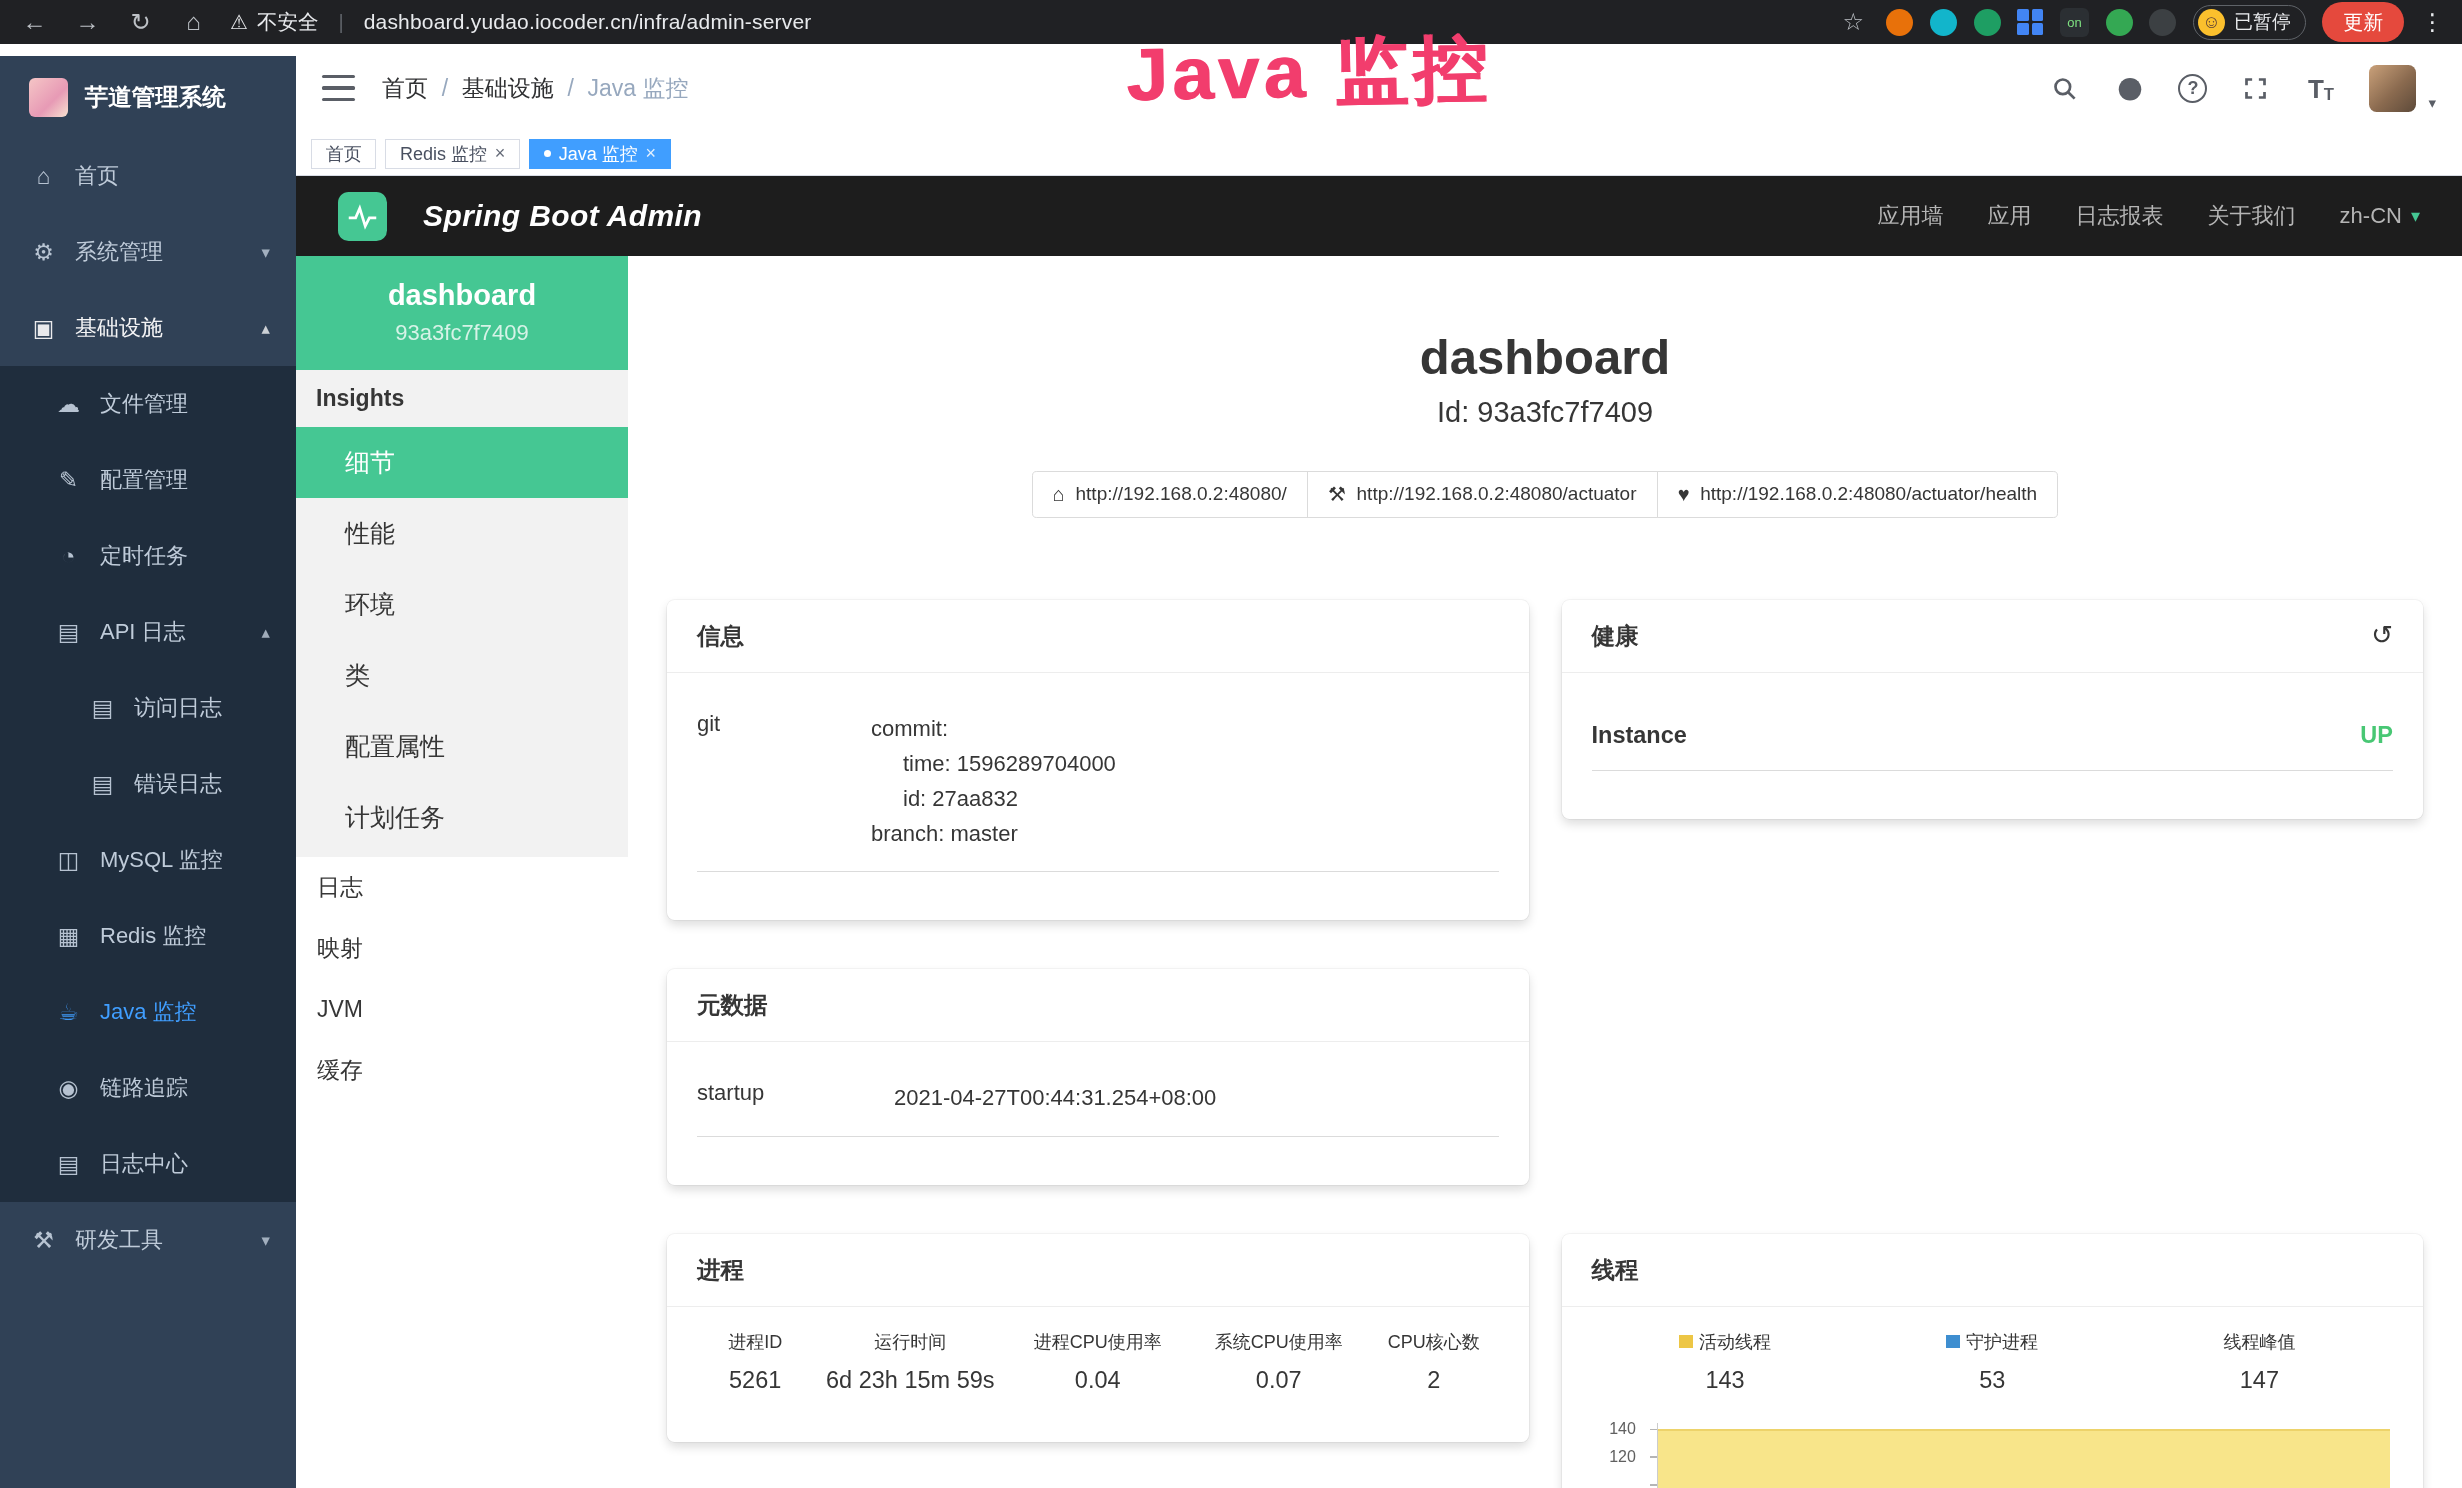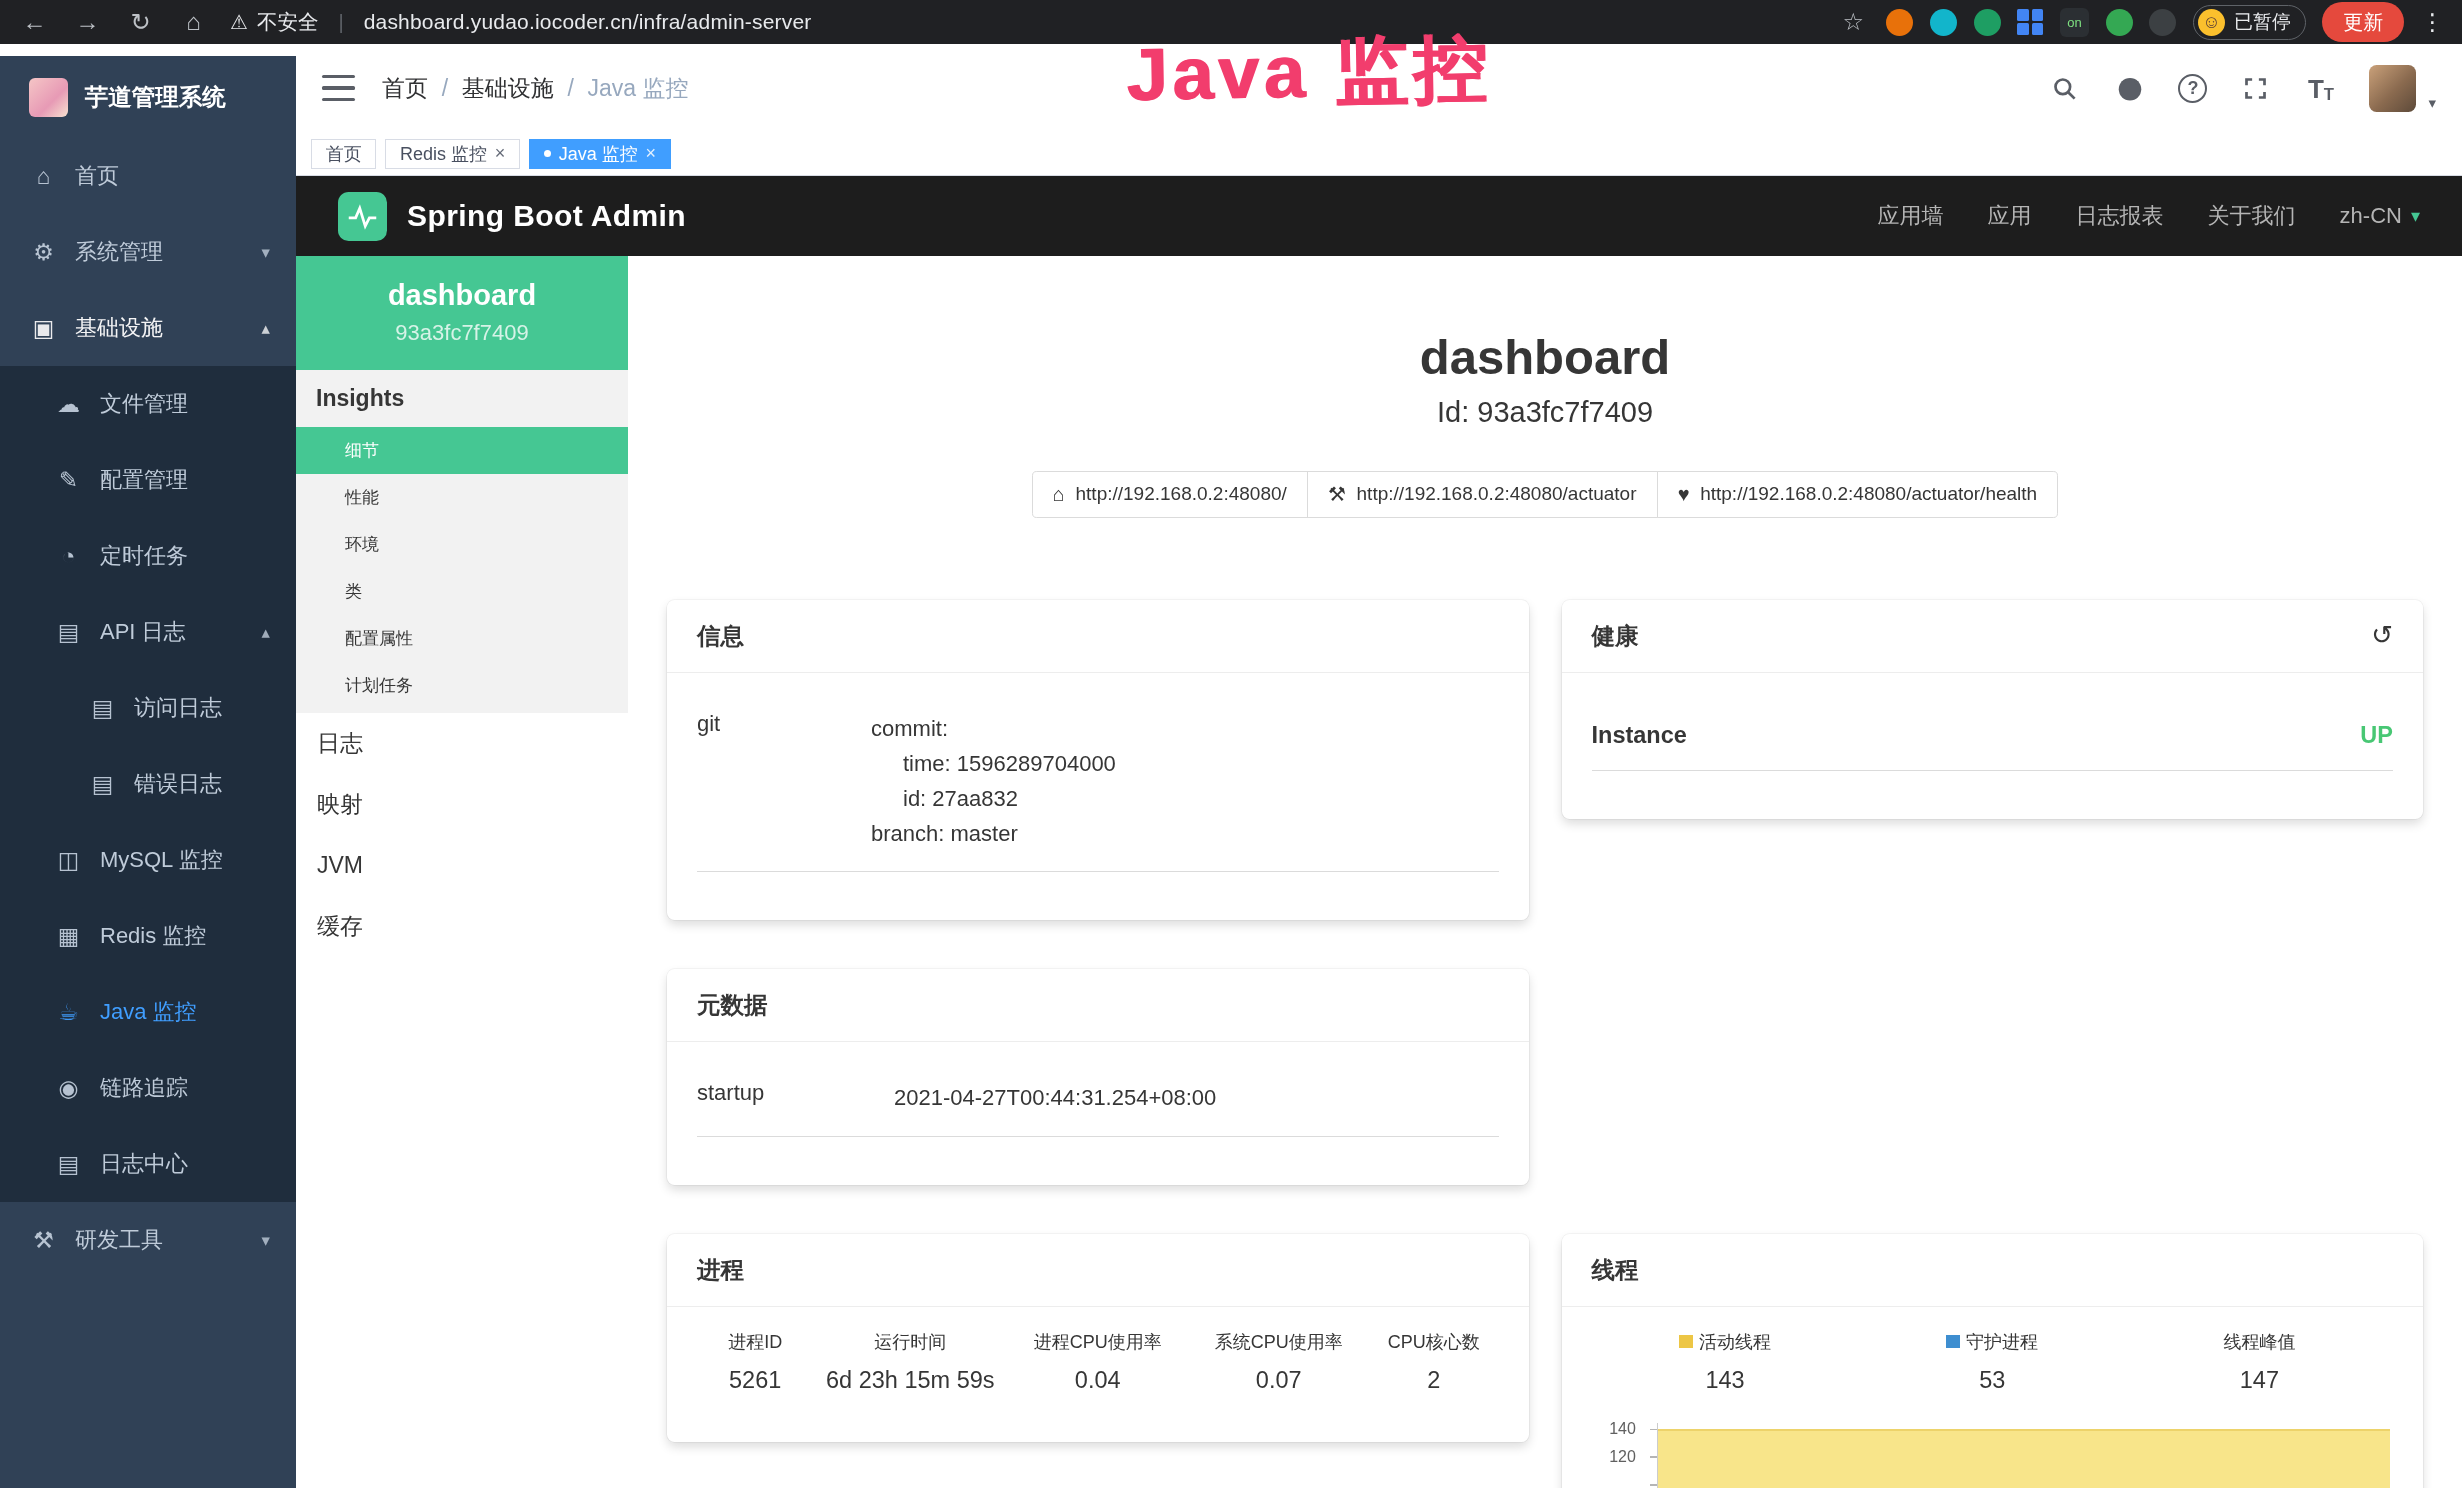--- a/index.html
+++ b/index.html
@@ -78,39 +78,39 @@
     border:0.8px solid #d8dce5; background:#fff; color:#495060; font-size:18px; cursor:pointer; }
   .tag .dot { width:7.6px; height:7.6px; border-radius:50%; background:#fff; display:none; }
   .tag .x { font-size:18px; opacity:.85; }
   .tag.active { background:var(--active-blue,#409eff); border-color:var(--active-blue,#409eff); color:#fff; }
   .tag.active .dot { display:block; }
 
   
   .sba { flex:1; display:flex; flex-direction:column; overflow:hidden; }
   .sba-nav { height:80px; background:var(--sba-nav-bg,#1d1d1d); display:flex;
     align-items:center; padding:0 42px; }
-  .brand { display:flex; align-items:center; gap:20px; }
+  .brand { display:flex; align-items:center; gap:36px;font-style:italic; }
   .brand-logo { width:49px; height:49px; border-radius:10.6px;
     background:var(--sba-green,#45c793); display:flex; align-items:center; justify-content:center; }
   .brand-text { color:#fff; font-size:30px; font-weight:bold; letter-spacing:0.4px; }
   .sba-links { margin-left:auto; display:flex; align-items:center; gap:44px;
     color:#b5b5b5; font-size:22px; }
   .sba-link { cursor:pointer; }
   .lang { display:flex; align-items:center; gap:9px; }
   .lang .caret { color:var(--sba-green,#45c793); font-size:18px; }
 
   .sba-body { flex:1; display:flex; overflow:hidden; }
   .sba-side { width:332px; background:#fff; display:flex; flex-direction:column; }
   .app-block { background:var(--sba-green,#45c793); text-align:center; padding:23px 7.6px 24px; }
   .app-name { color:#fff; font-size:29px; font-weight:bold; }
   .app-id { color:rgba(255,255,255,.78); font-size:22px; margin-top:7.6px; }
   .insights { background:#f2f2f2; padding-bottom:4.6px; }
   .insights-header { padding:15px 20px; font-size:23px; font-weight:bold; color:#363636; }
-  .ins-item { height:47px; display:flex; align-items:center; padding-left:49px;
-    font-size:17px; color:#363636; cursor:pointer; }
+  .ins-item { height:71px; display:flex; align-items:center; padding-left:49px;
+    font-size:25px; color:#363636; cursor:pointer; }
   .ins-item.active { background:var(--sba-green,#45c793); color:#fff; }
   .root-item { height:61px; display:flex; align-items:center; padding-left:21px;
     font-size:23px; color:#363636; cursor:pointer; background:#fff; }
 
   .sba-main { flex:1; overflow:hidden; padding:0 39px; }
   .page-title { text-align:center; margin-top:73px; font-size:49px; font-weight:bold; color:#363636; }
   .page-sub { text-align:center; margin-top:10.6px; font-size:29px; color:#363636; }
   .endpoints { display:flex; justify-content:center; margin-top:42px; }
   .ep-btn { display:flex; align-items:center; gap:10.6px; height:47px; padding:0 20px;
     background:#fff; border:0.8px solid #dbdbdb; color:#363636; font-size:19px;

